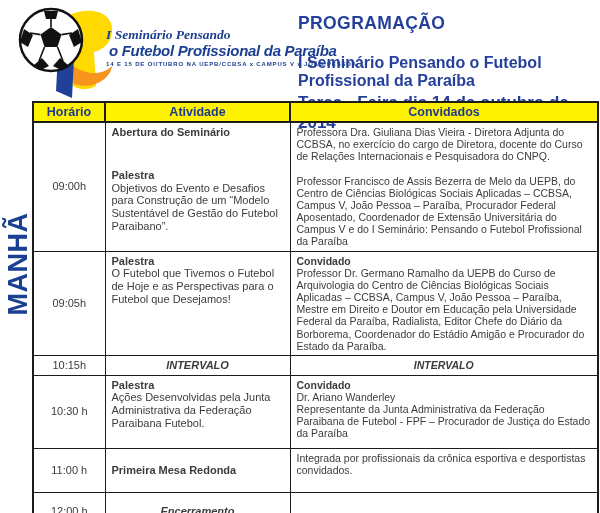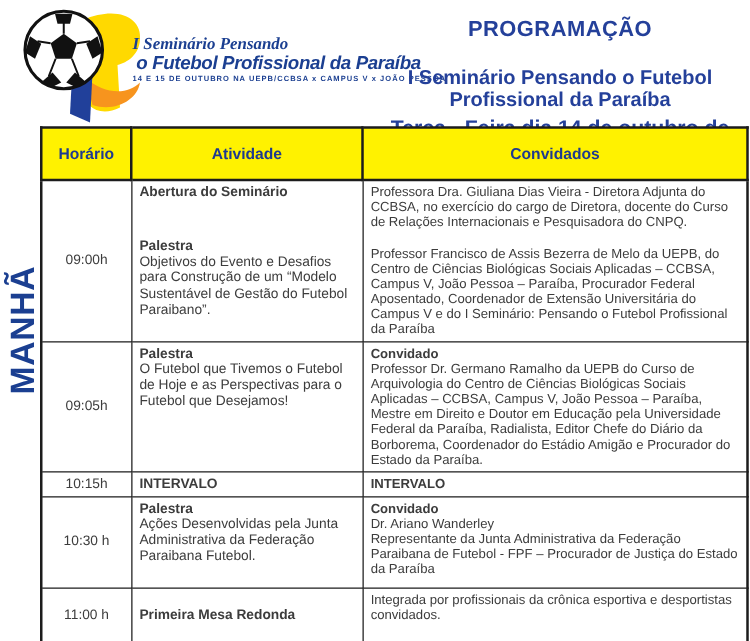--- a/index.html
+++ b/index.html
@@ -10,42 +10,42 @@
   .logo{position:absolute;left:8px;top:2px;width:292px;height:98px;}
   .logo svg{position:absolute;left:0;top:0;}
   .logo-text{position:absolute;left:86px;top:26px;color:#1b3f91;font-weight:bold;
              font-style:italic;line-height:1.08;white-space:nowrap;}
   .logo-line1{font-size:13.5px;margin-left:12px;font-family:Liberation Serif, serif;}
   .logo-line2{font-size:15px;letter-spacing:-0.3px;margin-left:-13px;padding-left:28px;}
   .logo-tagline{font-size:6px;letter-spacing:0.85px;margin-top:2px;margin-left:12px;
                 font-style:normal;font-weight:bold;}
 
   
-  .header-block{position:absolute;left:298px;right:2px;top:13px;text-align:center;color:#24409a;}
+  .header-block{position:absolute;left:298px;right:2px;top:13px;color:#24409a;}
   .page-title{font-size:17.5px;font-weight:bold;letter-spacing:0.4px;}
   .page-subtitle{font-size:16px;font-weight:600;margin-top:20px;}
   .page-date{font-size:17px;font-weight:600;margin-top:3px;}
 
   
   .side-label{position:absolute;left:-67px;top:248px;width:172px;height:32px;
               text-align:center;transform:rotate(-90deg);color:#1b3f91;
               font-weight:bold;font-size:27px;letter-spacing:0.5px;}
 
   
   table.schedule{position:absolute;left:32px;top:101px;width:565px;
                  border-collapse:collapse;table-layout:fixed;
                  border:2px solid #1c1c1c;}
   .schedule th{background:#fff200;color:#1e3a8f;font-size:12.5px;font-weight:bold;
-               border:2px solid #1c1c1c;padding:12px 0;height:16px;}
+               border:2px solid #1c1c1c;padding:1px 0;height:16px;}
   .schedule td{border:1.5px solid #1c1c1c;vertical-align:top;padding:3px 6px;
                font-size:10.5px;color:#3c3c3c;line-height:1.16;overflow:hidden;}
   .schedule td.time{vertical-align:middle;text-align:center;font-size:11px;}
   .schedule td.activity{font-size:11px;}
   .schedule .b{font-weight:bold;}
-  .schedule td.center{text-align:left;}
+  .schedule td.center{text-align:center;font-style:italic;}
   .schedule .gap{height:12px;}
   .schedule td.activity .gap{height:30px;}
 </style>
 </head>
 <body>
 
 <div class="page">
 
   <div class="logo">
     <svg width="290" height="98" viewBox="0 0 290 98">

